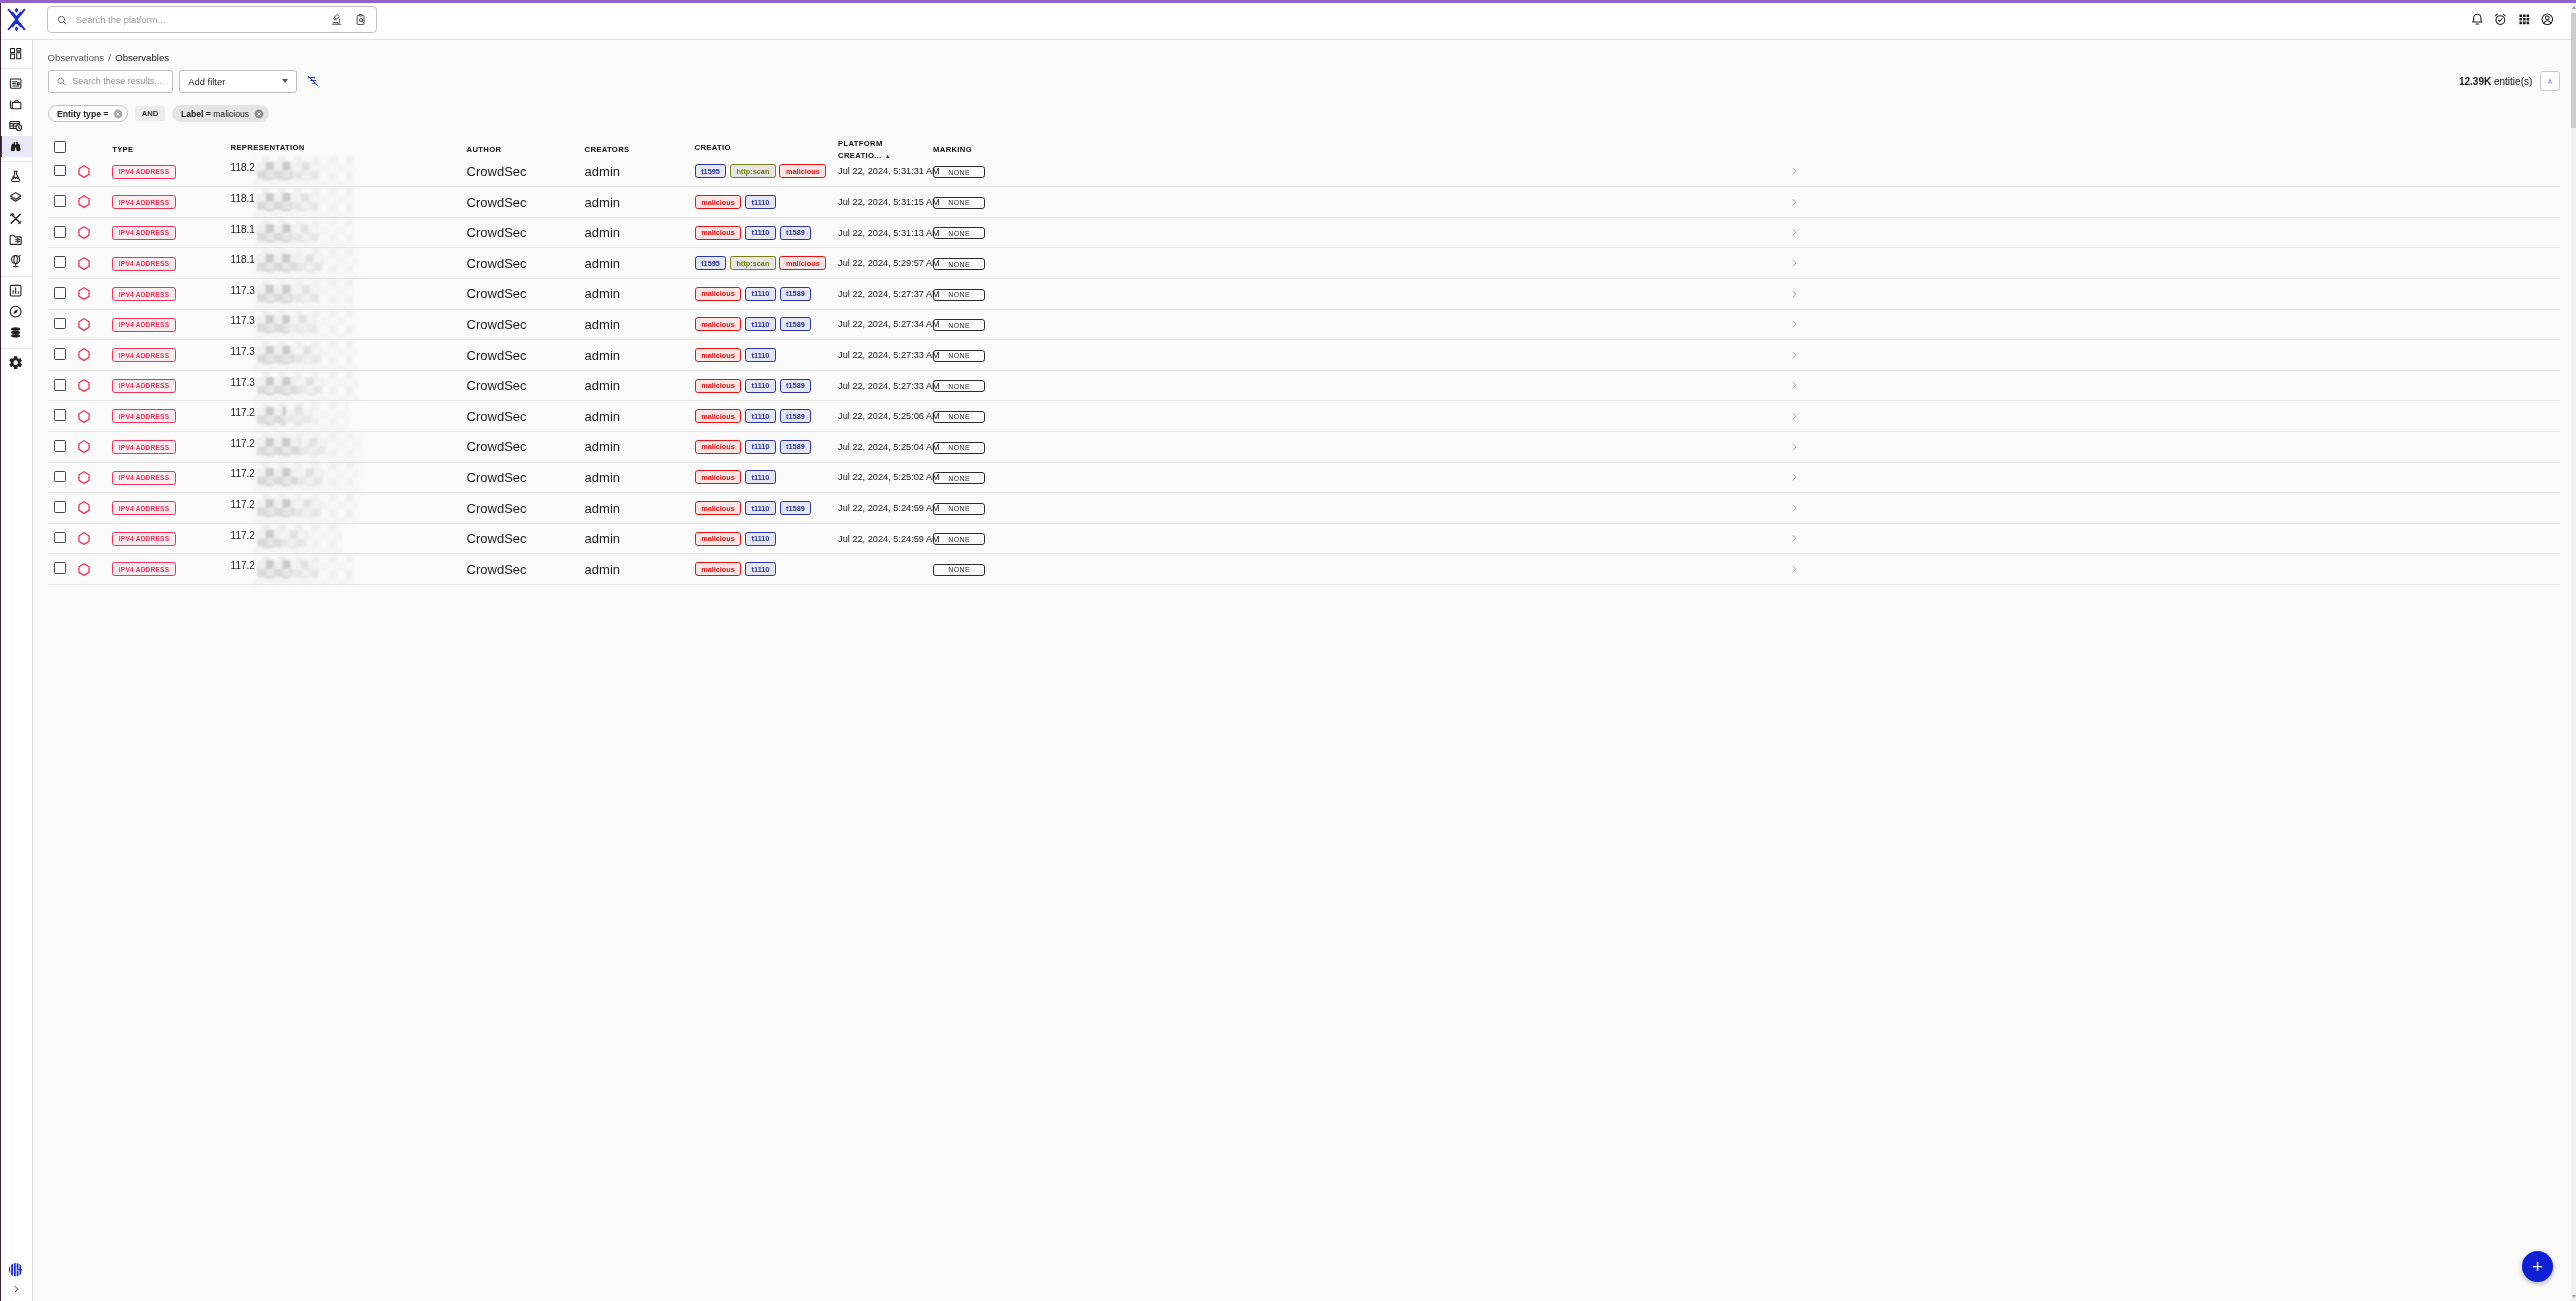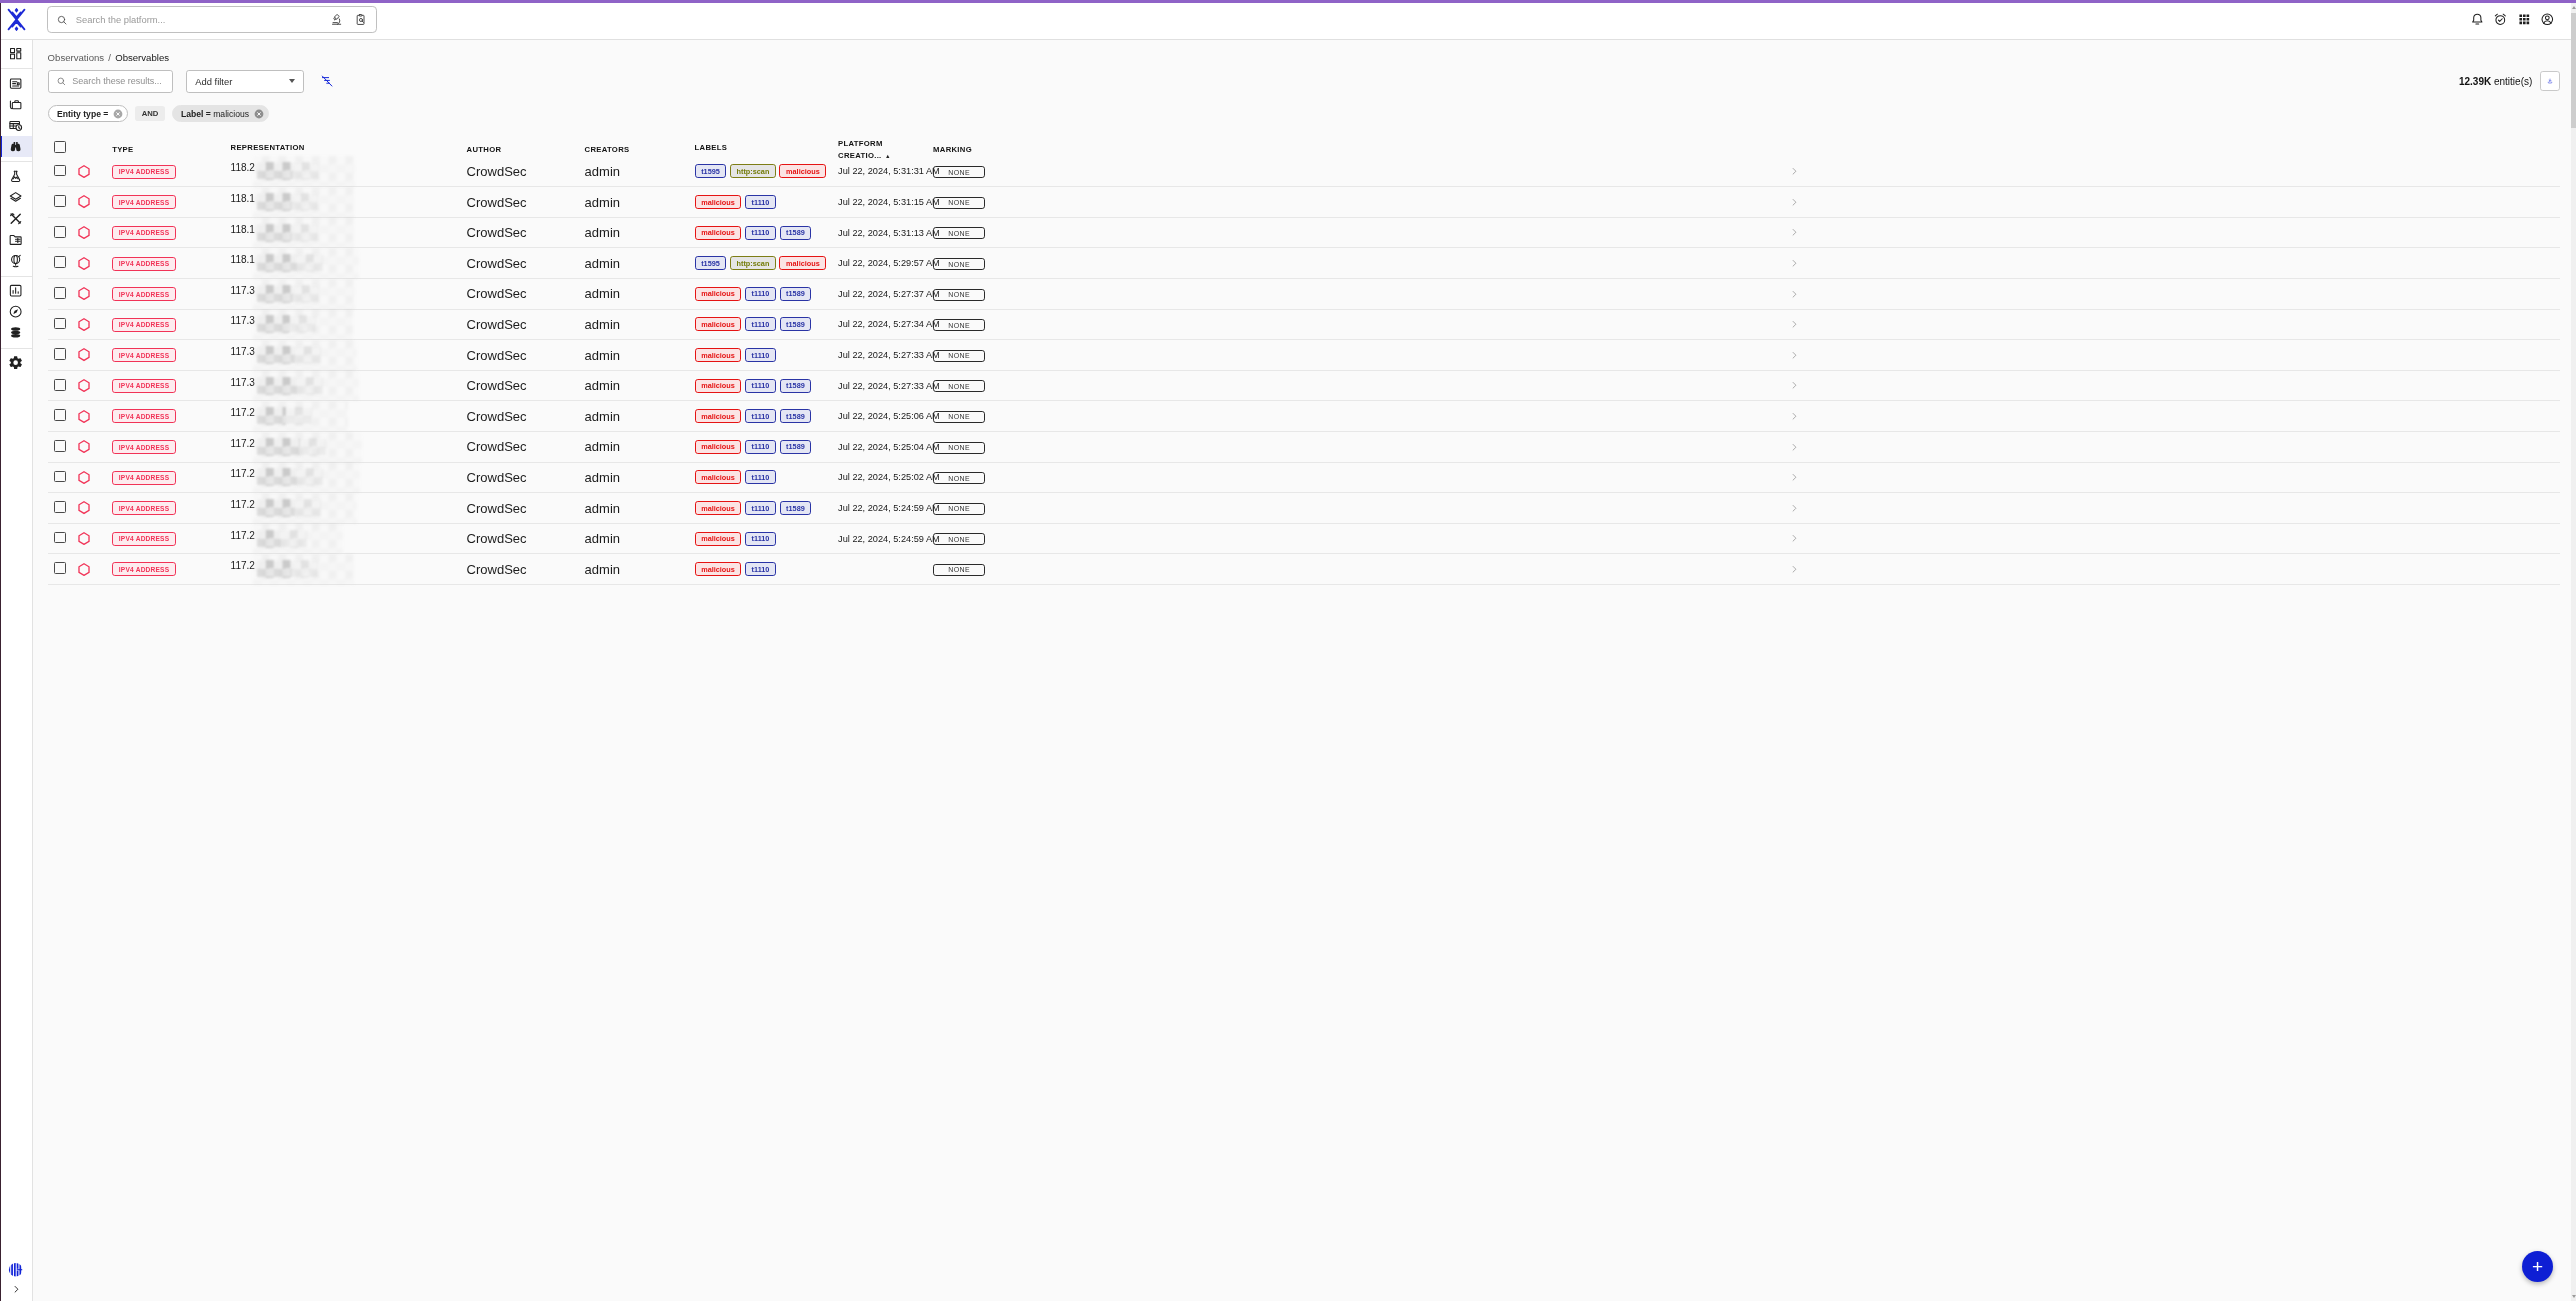--- a/index.html
+++ b/index.html
@@ -33,21 +33,21 @@
   .sb-bottom{position:absolute;bottom:7px;left:0;right:0;display:flex;flex-direction:column;align-items:center;gap:5.6px;}
   .sb-bottom .fil{width:17.4px;height:17.4px;color:#1325d8;cursor:pointer;}
   .sb-bottom .exp{width:10.5px;height:10.5px;color:#2b2b2b;cursor:pointer;}
   
   main{position:fixed;left:33px;top:39px;right:0;bottom:0;overflow:hidden;
        padding:0 16px 0 14.6px;box-sizing:border-box;}
   #breadcrumb{margin-top:11px;height:14px;font-size:9.6px;display:flex;align-items:center;gap:4.2px;}
   #breadcrumb .parent,#breadcrumb .sep{color:#5a5a5a;}
   #breadcrumb .current{color:#161616;font-weight:500;}
   
-  #toolbar{margin-top:5.6px;height:23px;position:relative;display:flex;align-items:center;gap:7px;}
+  #toolbar{margin-top:5.6px;height:23px;position:relative;display:flex;align-items:center;}
   .rsearch{width:125px;height:23px;border:0.7px solid #bfbfbf;border-radius:2.8px;background:#fff;
            display:flex;align-items:center;box-sizing:border-box;}
   .rsearch svg{width:10.5px;height:10.5px;color:#6b6b6b;margin:0 4.2px 0 7px;}
   .rsearch input{border:none;outline:none;width:91px;font-size:9px;background:transparent;
                  font-family:"Liberation Sans",sans-serif;}
   .rsearch input::placeholder{color:#8f8f8f;}
   .addfilter{width:118px;height:23px;border:0.7px solid #bfbfbf;border-radius:2.8px;background:#fff;
              margin-left:6.3px;display:flex;align-items:center;position:relative;cursor:pointer;box-sizing:border-box;}
   .addfilter .lab{font-size:9.4px;color:#2c2c2c;margin-left:8.4px;}
   .addfilter .caret{position:absolute;right:8.4px;width:0;height:0;border-left:3.5px solid transparent;
@@ -453,21 +453,21 @@
   <div id="thead" class="grid">
     <div class="c1"><span class="cbx"></span></div>
     <div class="c2"></div>
     <div class="c3"><span class="hlab">TYPE</span></div>
     <div class="c4">
         <span class="hlab">REPRESENTATION</span>
       </div>
     <div class="c5"><span class="hlab">AUTHOR</span></div>
     <div class="c6"><span class="hlab">CREATORS</span></div>
     <div class="c7">
-        <span class="hlab">LABELS</span>
+        <span class="hlab">CREATIO</span>
       </div>
     <div class="c8"><span class="hlab">PLATFORM CREATIO...</span><span class="sortarrow">▲</span></div>
     <div class="c9"><span class="hlab">MARKING</span></div>
     <div class="c10"></div>
   </div>
 
   <div id="rows">
       <div class="trow grid">
     <div class="cell c1"><span class="cbx"></span></div>
     <div class="cell c2">

